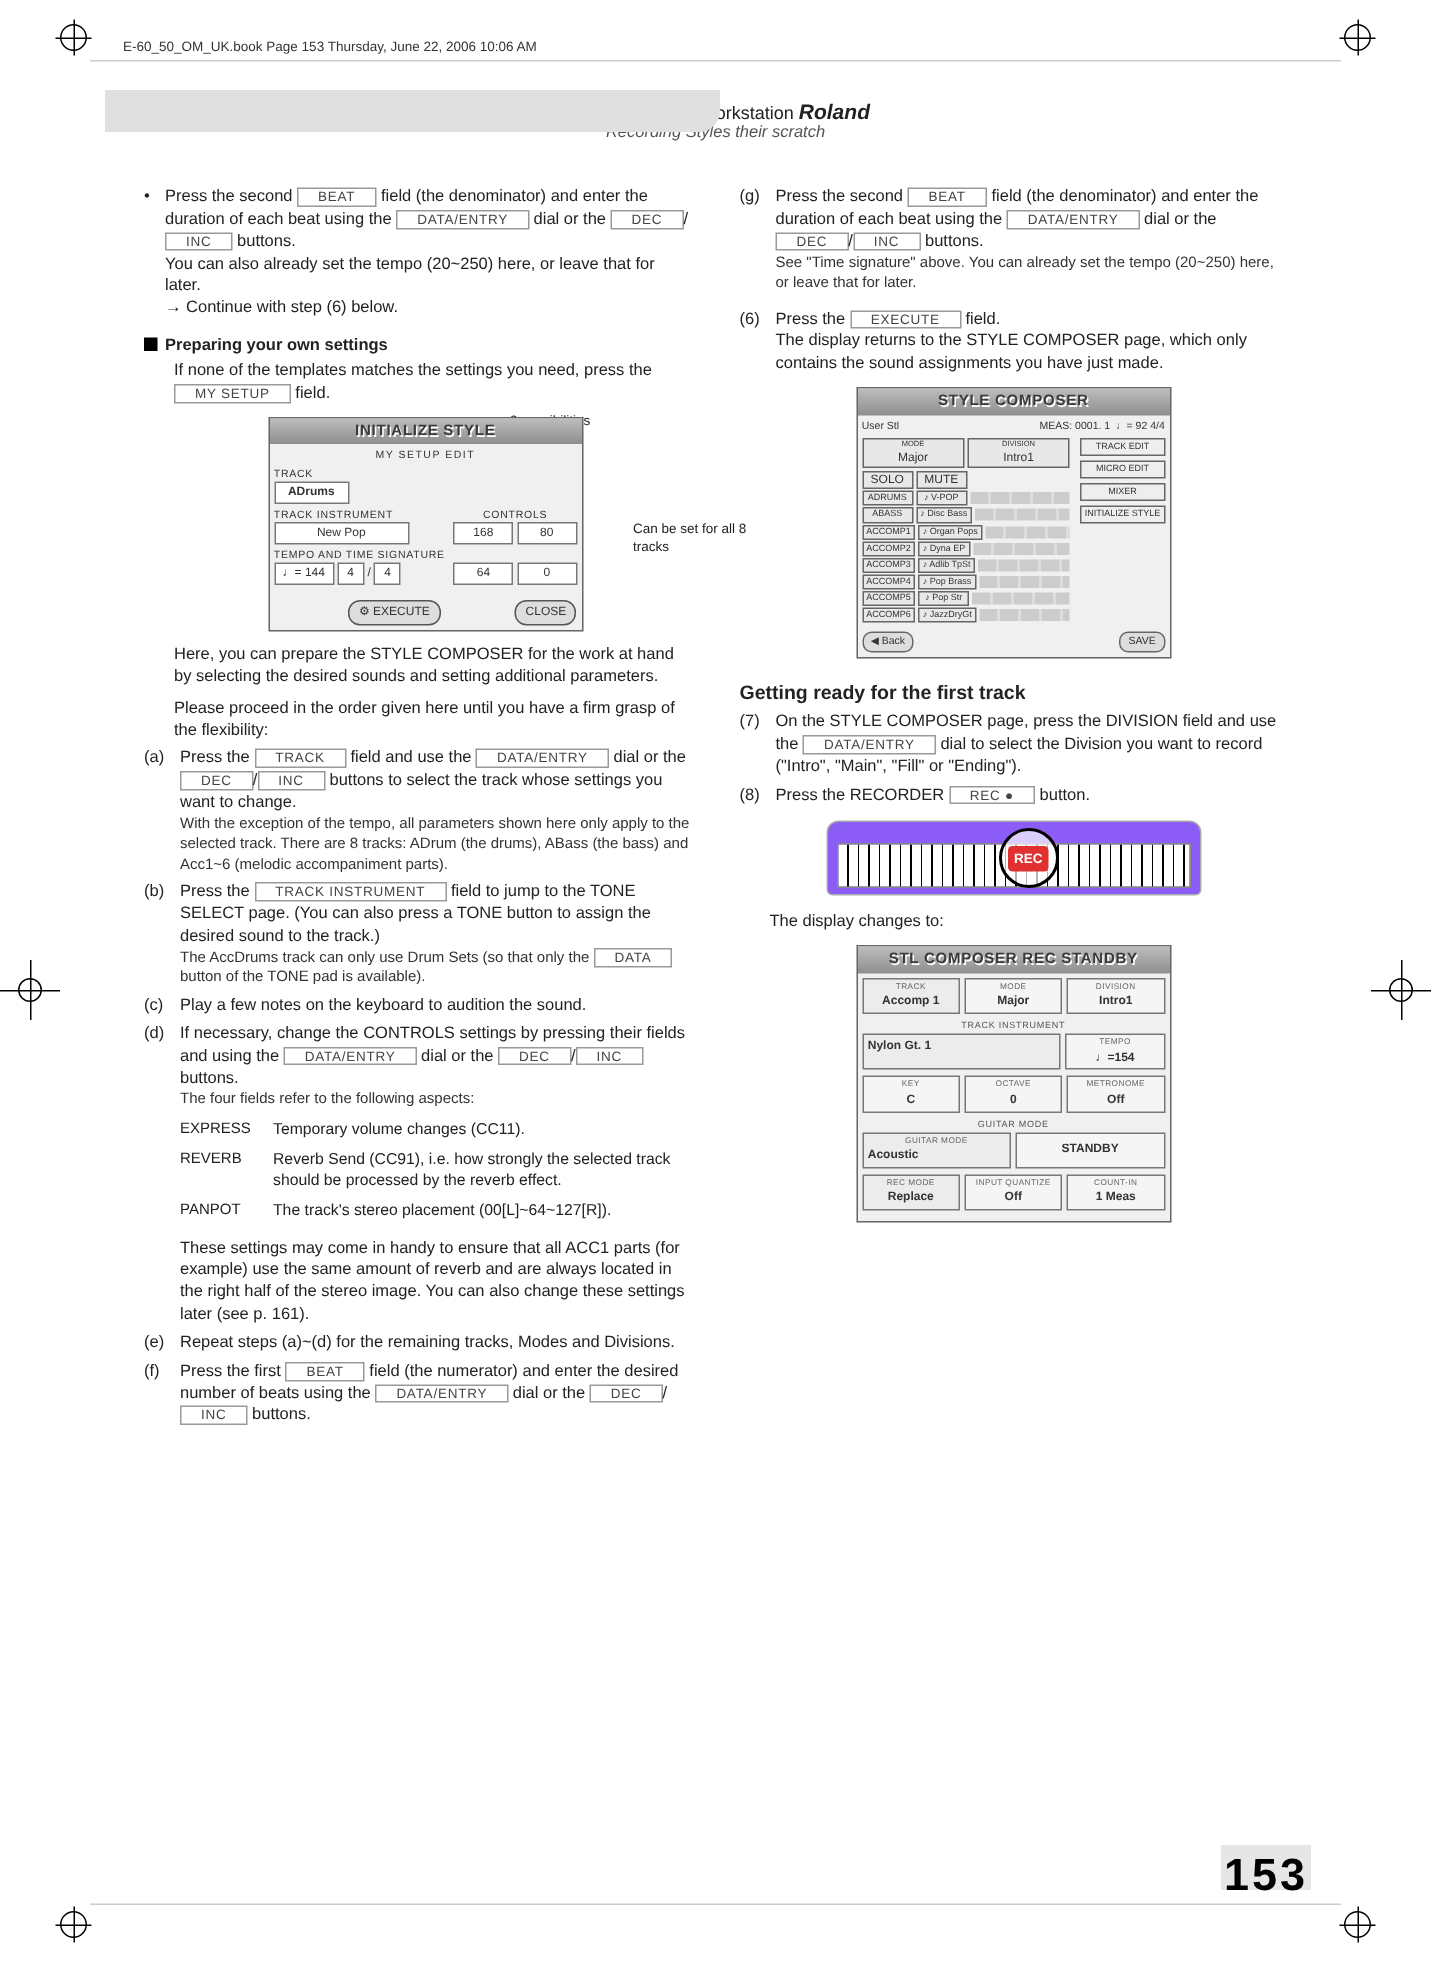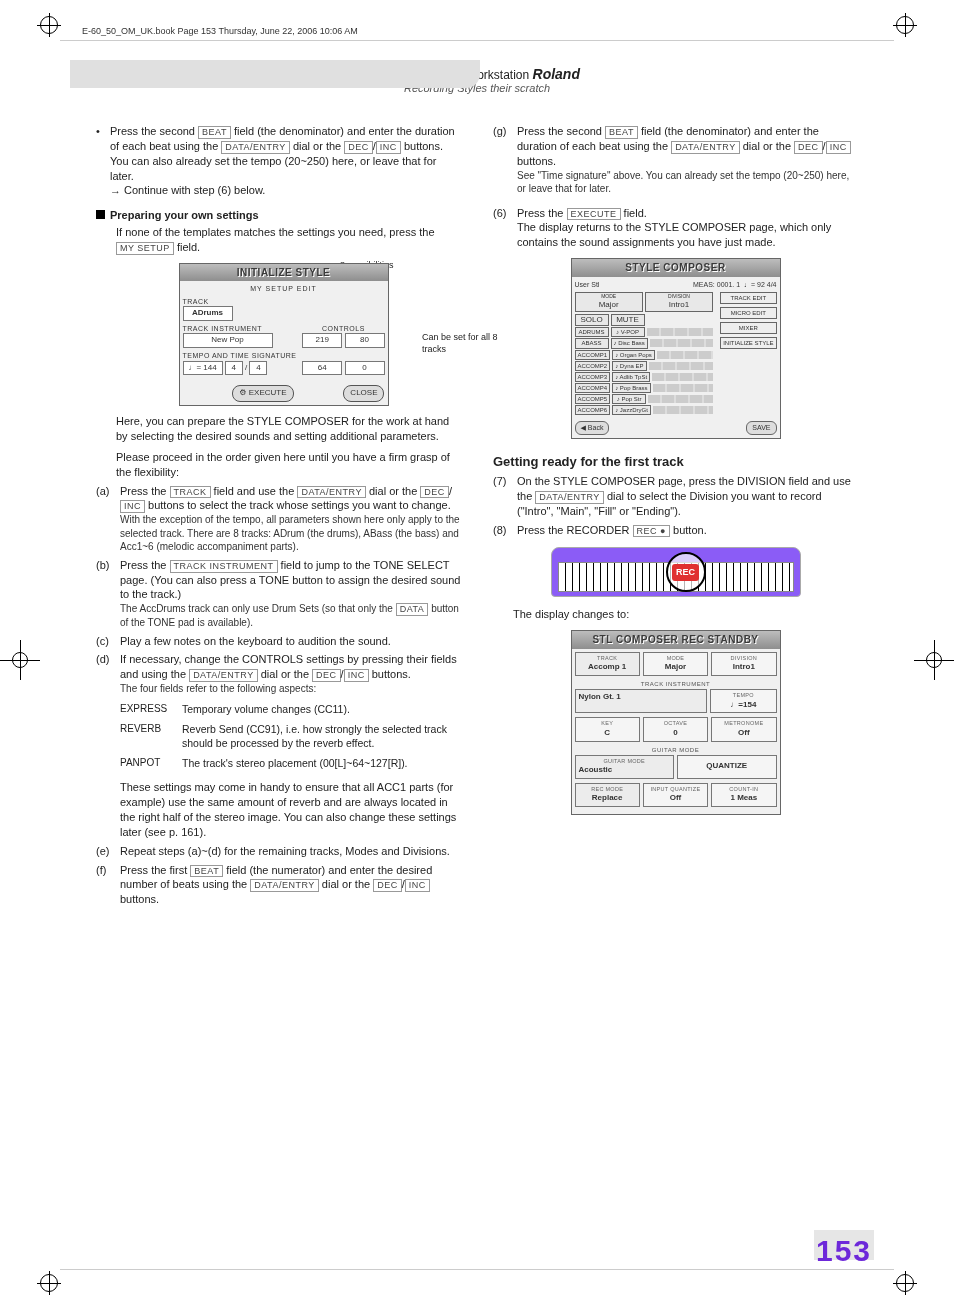--- a/index.html
+++ b/index.html
@@ -88,21 +88,21 @@
   .heading-black::before {
     content: ""; position: absolute; left: 0; top: 2px;
     width: 9px; height: 9px; background: #000;
   }
 
   .section-h { font-weight: bold; font-size: 13px; margin: 14px 0 4px 0; }
 
   .btn-label {
     display: inline-block;
     border: 1px solid #999;
-    padding: 0 3px;
+    padding: 0 13px;
     font-size: 9px;
     letter-spacing: 0.5px;
     color: #444;
     vertical-align: baseline;
     line-height: 1.2;
   }
 
   .screenshot {
     border: 1px solid #666;
     background: #f0f0f0;
@@ -206,21 +206,21 @@
   .small-note { font-size: 10px; color: #333; }
 
   .page-number {
     position: absolute;
     right: 80px;
     bottom: 40px;
     width: 60px;
     text-align: center;
   }
   .page-number .box { background: #e6e6e6; height: 30px; margin-bottom: -26px; }
-  .page-number .num { font-size: 30px; font-weight: bold; color: #6d28d9; letter-spacing: 2px; position: relative; }
+  .page-number .num { font-size: 30px; font-weight: bold; color: #000000; letter-spacing: 2px; position: relative; }
 
   .hairline-bottom { position: absolute; bottom: 38px; left: 60px; right: 60px; height: 1px; background: #ccc; }
 
   .figure-wrap { position: relative; margin-left: 10px; }
   .fig-callout { position: absolute; font-size: 9px; }
 </style>
 </head>
 <body>
 
 <div class="reg tl"></div>
@@ -280,21 +280,21 @@
           <div style="text-align:center;font-size:7px;letter-spacing:1px;">MY SETUP EDIT</div>
           <div class="sect-label">TRACK</div>
           <span class="field-box" style="min-width:50px;font-weight:bold;">ADrums</span>
           <div style="display:flex;justify-content:center;align-items:flex-end;">
             <div style="flex:1">
               <div class="sect-label">TRACK INSTRUMENT</div>
               <span class="field-box" style="min-width:90px;">New Pop</span>
             </div>
             <div style="text-align:right;">
               <div class="sect-label" style="text-align:center;">CONTROLS</div>
-              <span class="field-box">219</span>
+              <span class="field-box">168</span>
               <span class="field-box">80</span>
             </div>
           </div>
           <div class="sect-label">TEMPO AND TIME SIGNATURE</div>
           <div style="display:flex;justify-content:space-between;align-items:flex-start;">
             <div>
               <span class="field-box">♩= 144</span>
               <span class="field-box" style="min-width:18px;">4</span>
               <span>/</span>
               <span class="field-box" style="min-width:18px;">4</span>
@@ -558,21 +558,21 @@
               <div class="val">Off</div>
             </div>
         </div>
         <div class="sect">GUITAR MODE</div>
         <div class="grid2">
           <div class="tile">
               <div class="lab">GUITAR MODE</div>
               <div class="val" style="text-align:left;">Acoustic</div>
             </div>
           <div class="tile thin" style="display:flex;align-items:center;justify-content:center;">
-              <span class="val">QUANTIZE</span>
+              <span class="val">STANDBY</span>
             </div>
         </div>
         <div class="grid3">
           <div class="tile">
               <div class="lab">REC MODE</div>
               <div class="val">Replace</div>
             </div>
           <div class="tile thin">
               <div class="lab">INPUT QUANTIZE</div>
               <div class="val">Off</div>

